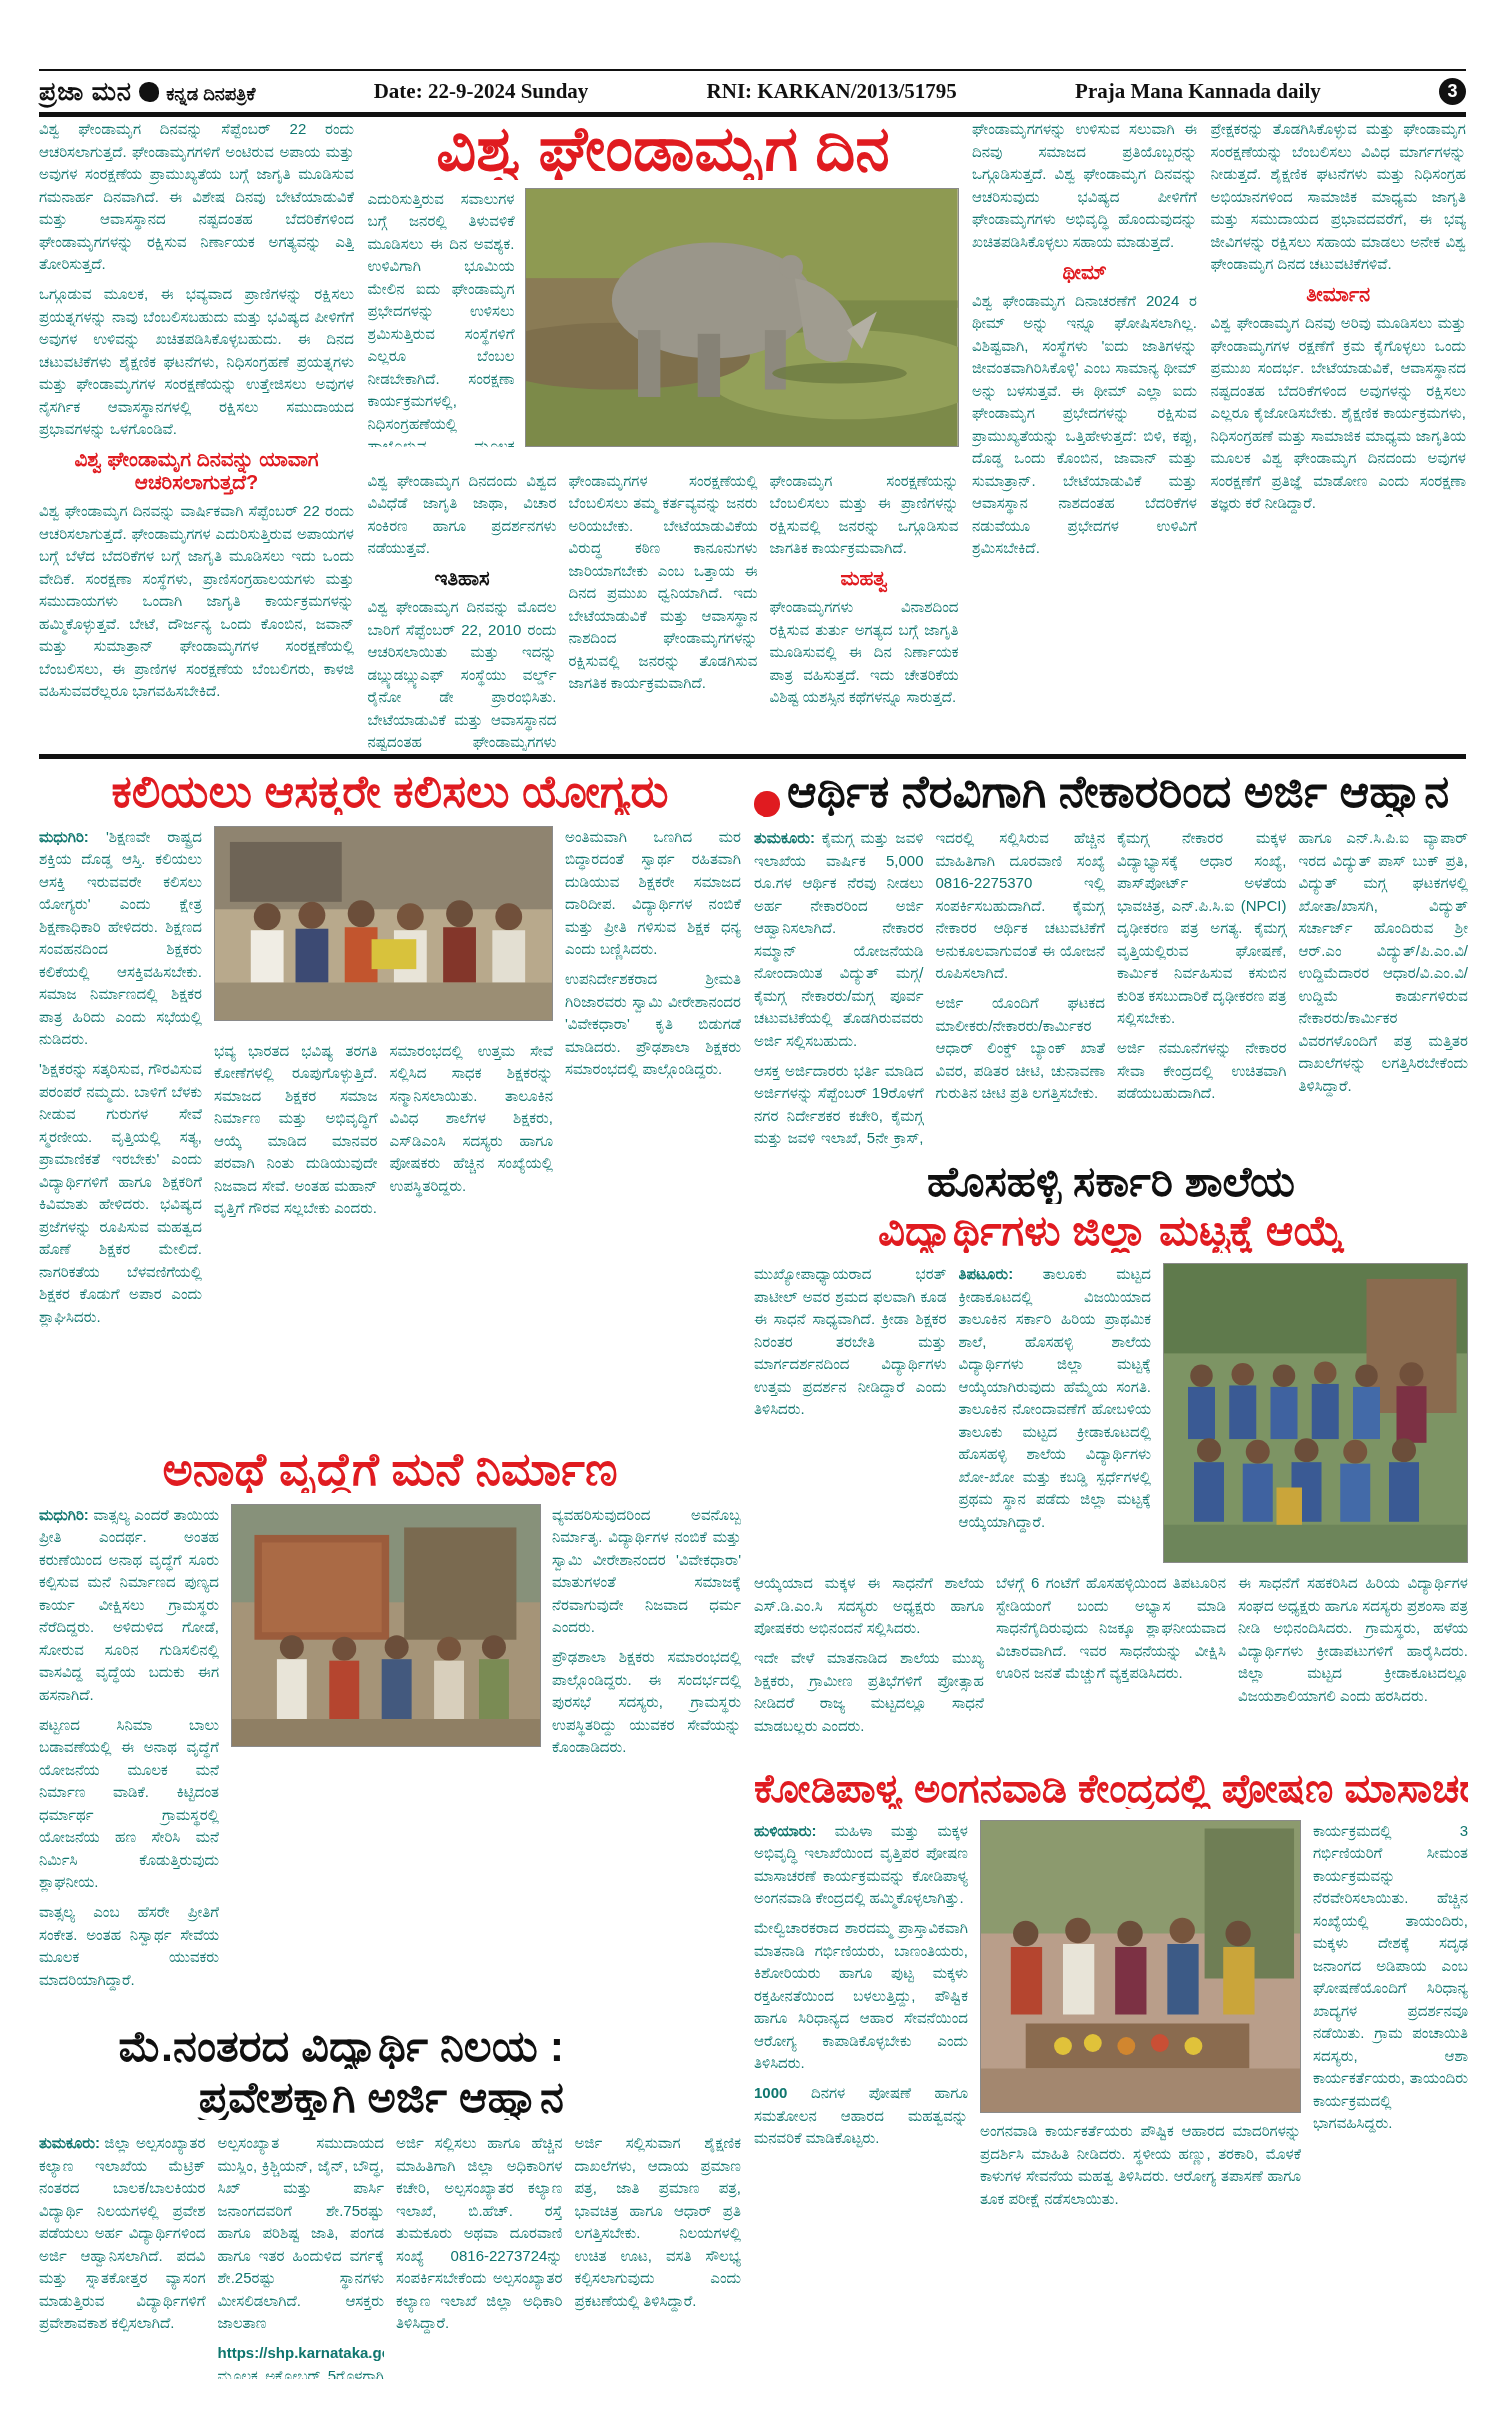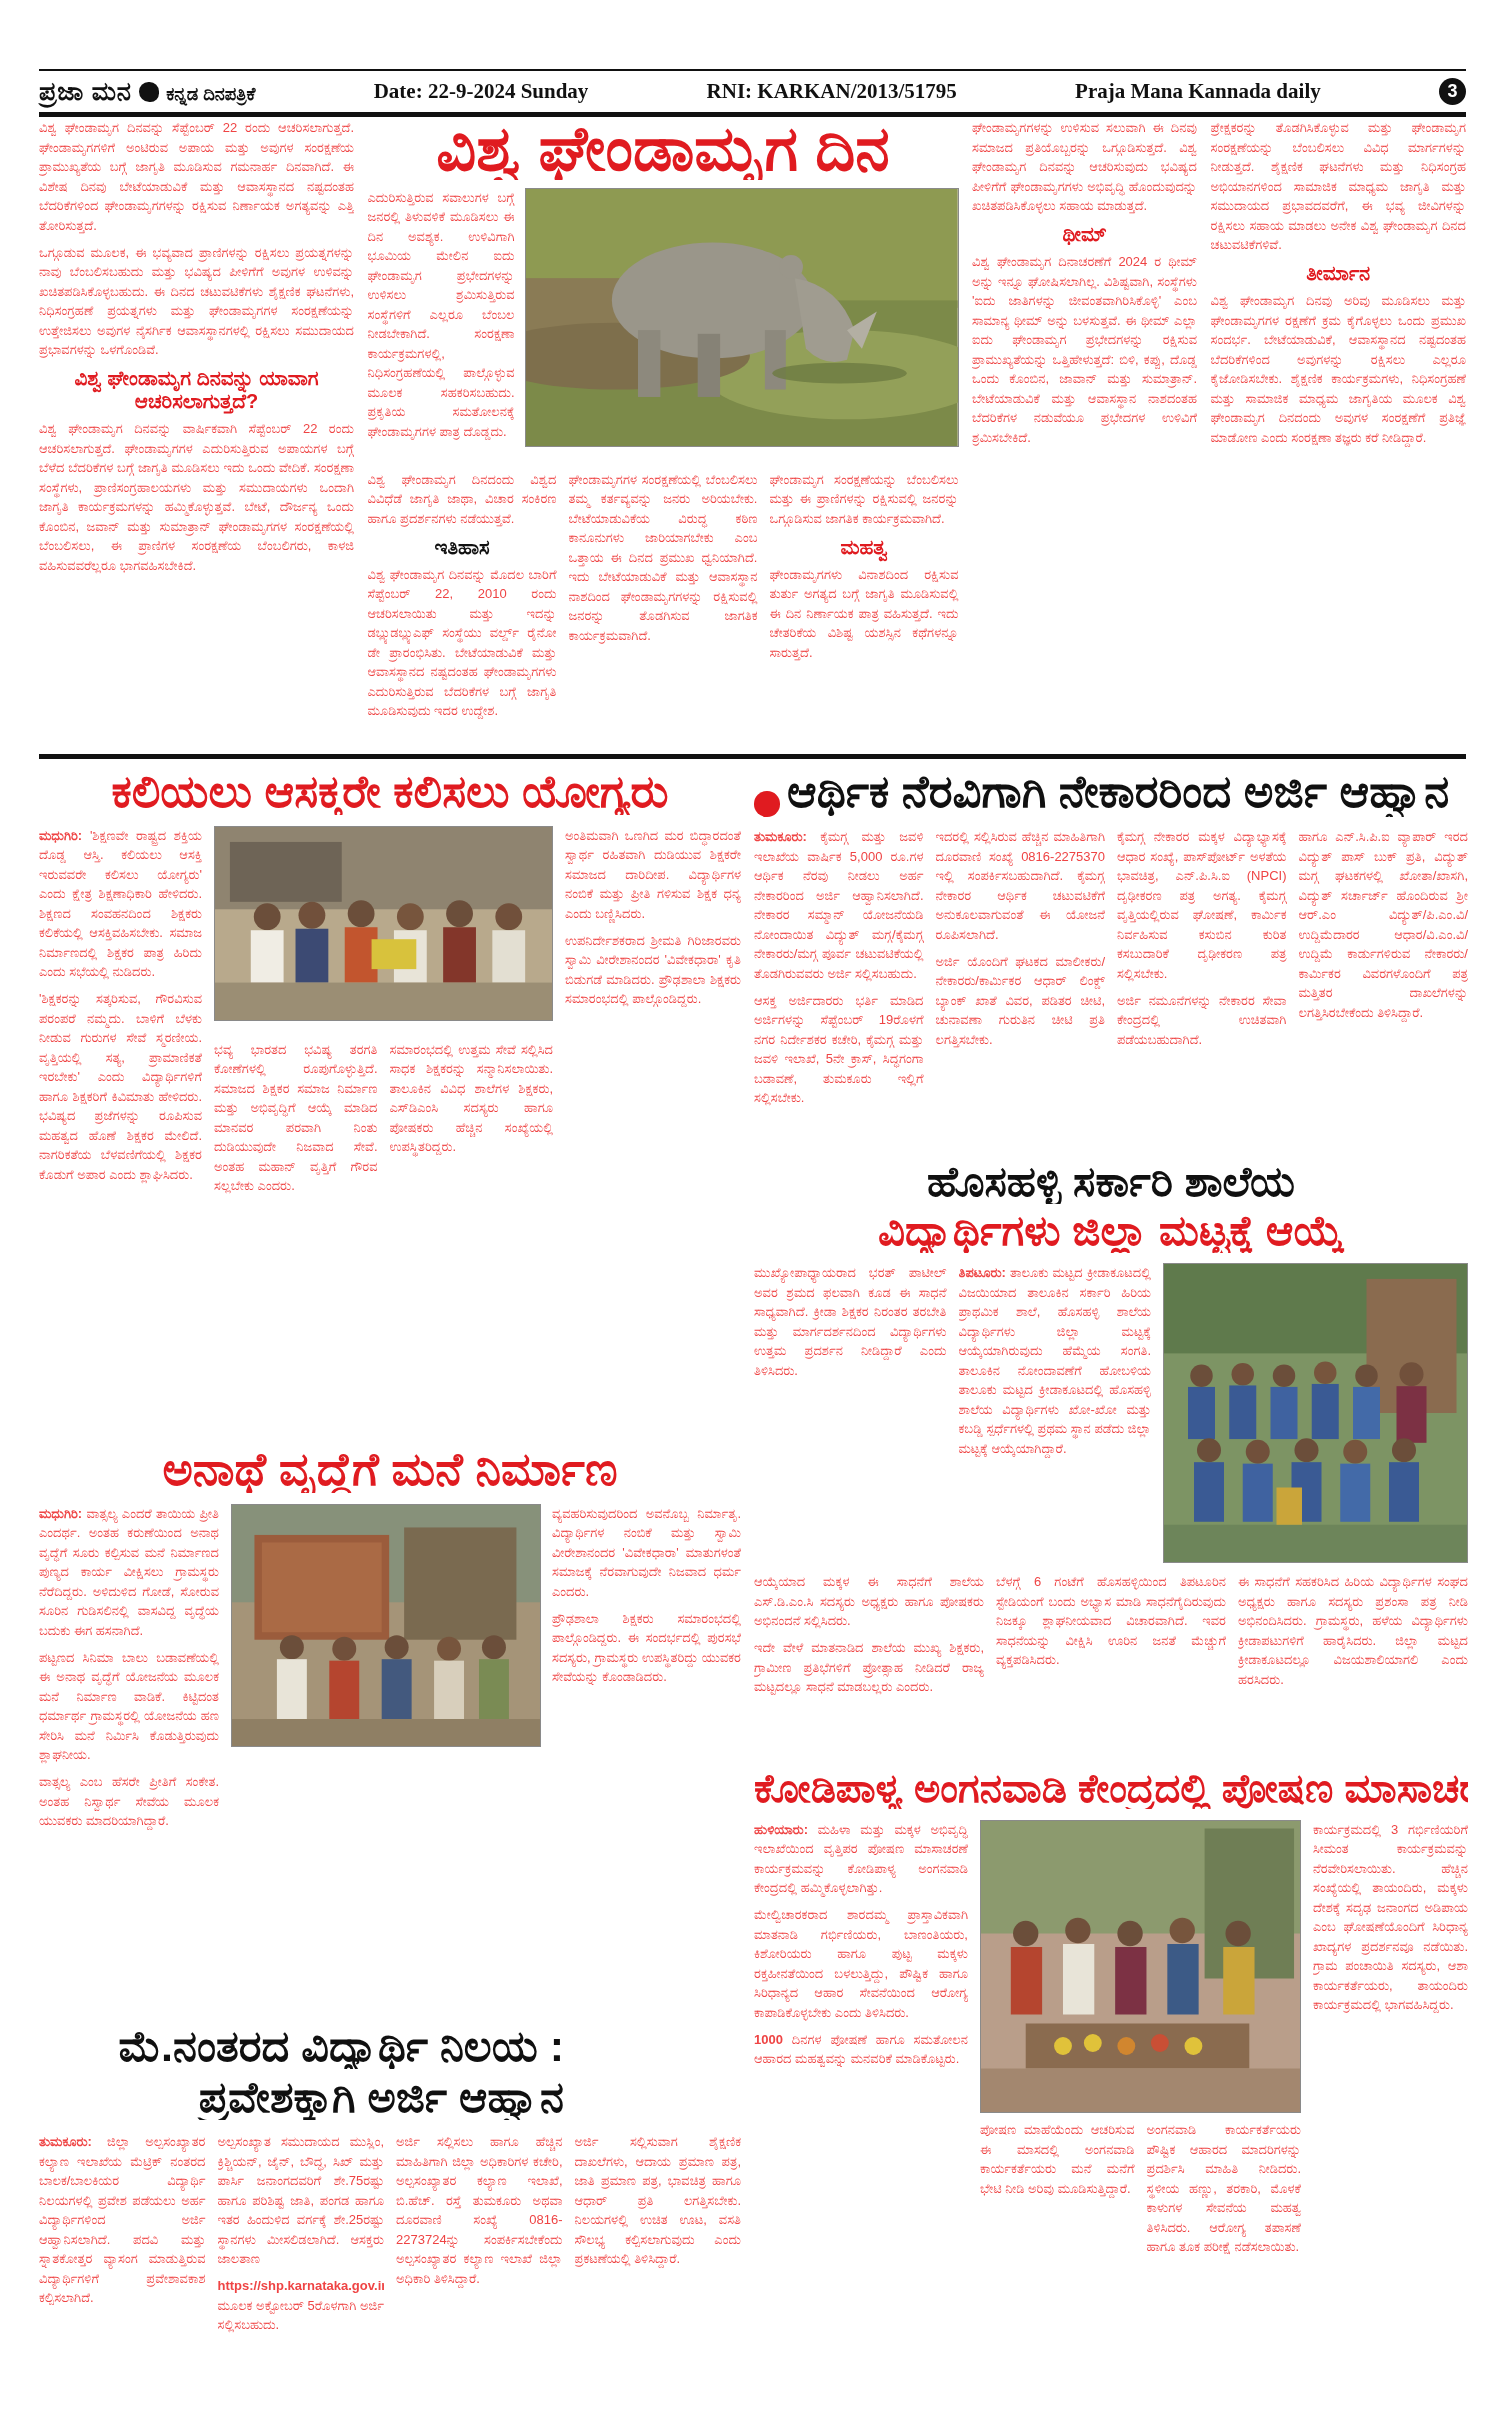--- a/index.html
+++ b/index.html
@@ -13,21 +13,21 @@
   .logo-emblem{display:inline-block;width:19.5px;height:19.5px;background:#111;border-radius:50% 50% 45% 55%;
                position:relative;top:2.2px;}
   .logo-sub{font-size:18px;font-weight:bold;}
   .hdr-date,.hdr-rni,.hdr-daily{font-size:21px;font-weight:bold;font-family:"Liberation Serif",serif;}
   .pageno{width:27px;height:27px;background:#111;color:#fff;border-radius:50%;
           display:flex;align-items:center;justify-content:center;font-size:18px;font-weight:bold;}
   .rule{position:absolute;left:39px;width:1427px;background:#111;}
   .rule.thin{height:1.5px;}
   .rule.thick{height:4.5px;}
   
-  .para{margin:0 0 7.5px;text-align:justify;font-size:13px;line-height:1.5;color:#ef4444;}
+  .para{margin:0 0 7.5px;text-align:justify;font-size:15px;line-height:1.5;color:#0f766e;}
   .para b{font-weight:bold;}
   .subhead{text-align:center;font-weight:bold;font-size:20px;margin:6px 0;color:#111;}
   .subhead.red{color:#e01b20;}
   .col{overflow:hidden;}
   .cols{display:flex;gap:13.5px;height:100%;}
   
   .h-main{font-size:62px;font-weight:bold;color:#e01b20;text-align:center;line-height:1.0;
           white-space:nowrap;overflow:hidden;}
   .h-band{font-size:45px;font-weight:bold;line-height:1.05;white-space:nowrap;overflow:hidden;}
   .h-red{color:#e01b20;}
@@ -349,23 +349,20 @@
             <circle cx="110" cy="300" r="12" fill="#e0c23a"></circle>
               <circle cx="150" cy="296" r="12" fill="#e0c23a"></circle>
             <circle cx="195" cy="300" r="12" fill="#d1862f"></circle>
               <circle cx="240" cy="296" r="12" fill="#c94f35"></circle>
             <circle cx="285" cy="300" r="12" fill="#e0c23a"></circle>
             <rect y="330" width="428" height="58" fill="#a3876f"></rect>
           </svg>
         </div>
         <div style="display:flex;gap:12px;flex:1;overflow:hidden;">
           <div class="col" style="flex:1;">
-              <p class="para">ಪೋಷಣ ಮಾಹೆಯೆಂದು ಆಚರಿಸುವ ಈ ಮಾಸದಲ್ಲಿ ಅಂಗನವಾಡಿ ಕಾರ್ಯಕರ್ತೆಯರು ಮನೆ ಮನೆಗೆ ಭೇಟಿ ನೀಡಿ ಅರಿವು ಮೂಡಿಸುತ್ತಿದ್ದಾರೆ.</p>
-            </div>
-          <div class="col" style="flex:1;">
               <p class="para">ಅಂಗನವಾಡಿ ಕಾರ್ಯಕರ್ತೆಯರು ಪೌಷ್ಟಿಕ ಆಹಾರದ ಮಾದರಿಗಳನ್ನು ಪ್ರದರ್ಶಿಸಿ ಮಾಹಿತಿ ನೀಡಿದರು. ಸ್ಥಳೀಯ ಹಣ್ಣು, ತರಕಾರಿ, ಮೊಳಕೆ ಕಾಳುಗಳ ಸೇವನೆಯ ಮಹತ್ವ ತಿಳಿಸಿದರು. ಆರೋಗ್ಯ ತಪಾಸಣೆ ಹಾಗೂ ತೂಕ ಪರೀಕ್ಷೆ ನಡೆಸಲಾಯಿತು.</p>
             </div>
         </div>
       </div>
       <div class="col" style="flex:1;">
           <p class="para">ಕಾರ್ಯಕ್ರಮದಲ್ಲಿ 3 ಗರ್ಭಿಣಿಯರಿಗೆ ಸೀಮಂತ ಕಾರ್ಯಕ್ರಮವನ್ನು ನೆರವೇರಿಸಲಾಯಿತು. ಹೆಚ್ಚಿನ ಸಂಖ್ಯೆಯಲ್ಲಿ ತಾಯಂದಿರು, ಮಕ್ಕಳು ದೇಶಕ್ಕೆ ಸದೃಢ ಜನಾಂಗದ ಅಡಿಪಾಯ ಎಂಬ ಘೋಷಣೆಯೊಂದಿಗೆ ಸಿರಿಧಾನ್ಯ ಖಾದ್ಯಗಳ ಪ್ರದರ್ಶನವೂ ನಡೆಯಿತು. ಗ್ರಾಮ ಪಂಚಾಯಿತಿ ಸದಸ್ಯರು, ಆಶಾ ಕಾರ್ಯಕರ್ತೆಯರು, ತಾಯಂದಿರು ಕಾರ್ಯಕ್ರಮದಲ್ಲಿ ಭಾಗವಹಿಸಿದ್ದರು.</p>
         </div>
     </div>
   </section>
 

